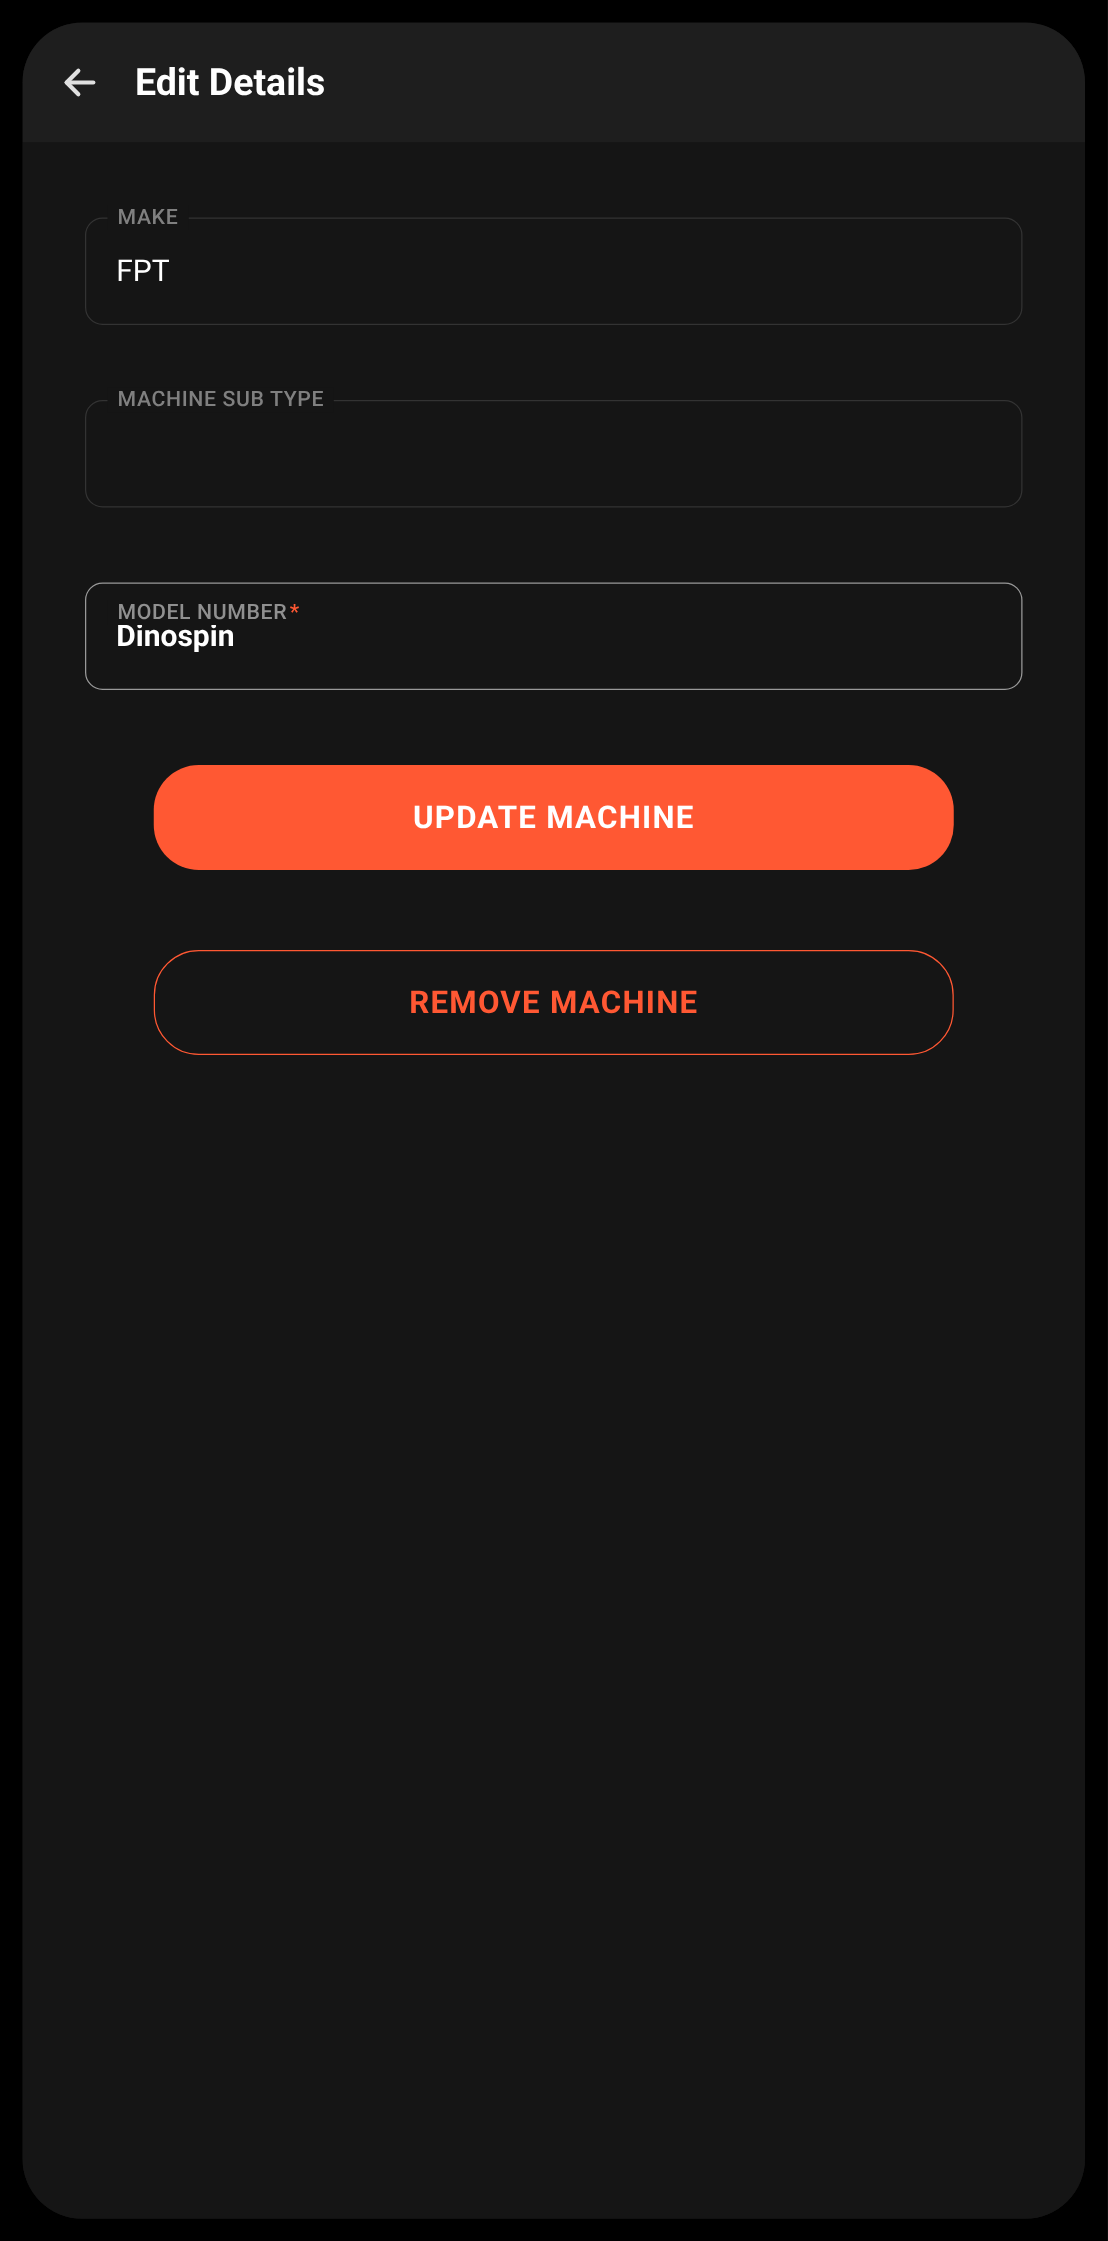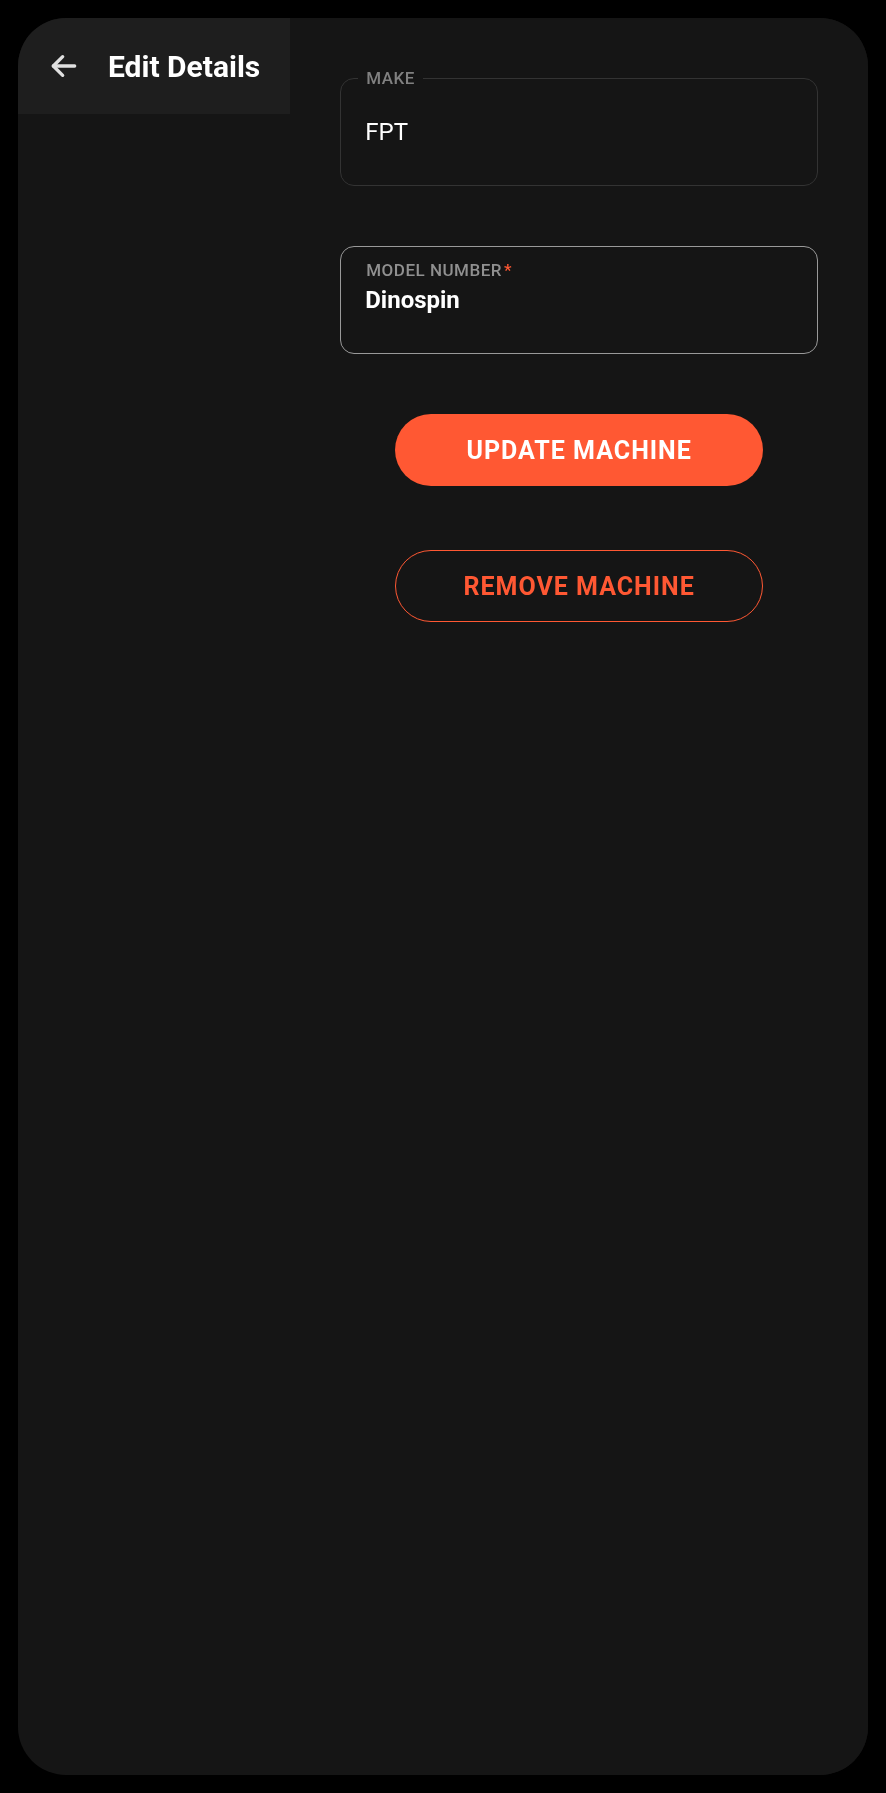--- a/index.html
+++ b/index.html
@@ -19,21 +19,21 @@
       padding: 18px;
       position: relative;
     }
     .phone-screen {
       width: 100%;
       height: 100%;
       background: #151515;
       border-radius: 48px;
       overflow: hidden;
       display: flex;
-      flex-direction: row;
+      flex-direction: column;
     }
     .header {
       background: #1e1e1e;
       height: 96px;
       display: flex;
       align-items: center;
       padding: 0 30px;
       gap: 28px;
     }
     .back-arrow {
@@ -72,21 +72,21 @@
       font-weight: 500;
       letter-spacing: 0.5px;
       z-index: 1;
     }
     .field-label .asterisk {
       color: #ff5833;
       margin-left: 2px;
     }
     .field-input {
       width: 100%;
-      height: 108px;
+      height: 86px;
       background: transparent;
       border: 1px solid #333333;
       border-radius: 14px;
       color: #ffffff;
       font-size: 24px;
       padding: 0 24px;
       outline: none;
       font-family: inherit;
     }
     .field-input.focused {
@@ -96,21 +96,21 @@
     .field-label.focused-label {
       color: #909090;
       margin-top: 24px;
     }
     .button-container {
       padding: 0 55px;
       margin-top: 32px;
     }
     .btn {
       width: 100%;
-      height: 72px;
+      height: 84px;
       border-radius: 36px;
       font-size: 25px;
       font-weight: 700;
       letter-spacing: 1px;
       cursor: pointer;
       border: none;
       font-family: inherit;
       margin-bottom: 28px;
     }
     .btn-primary {
@@ -141,20 +141,24 @@
     </div>
 
     <div class="content">
 
       <div class="field-group">
         <div class="field-label">MAKE</div>
         <input type="text" class="field-input" value="FPT" style="">
       </div>
 
 
+      <div class="field-group">
+        <div class="field-label">MACHINE SUB TYPE</div>
+        <input type="text" class="field-input" value="" style="">
+      </div>
 
       <div class="field-group">
         <div class="field-label focused-label">
           <span>MODEL NUMBER</span><span class="asterisk">*</span>
         </div>
         <input type="text" class="field-input focused" value="Dinospin" style="">
       </div>
 
       <div class="button-container">
         <button class="btn btn-primary">UPDATE MACHINE</button>

